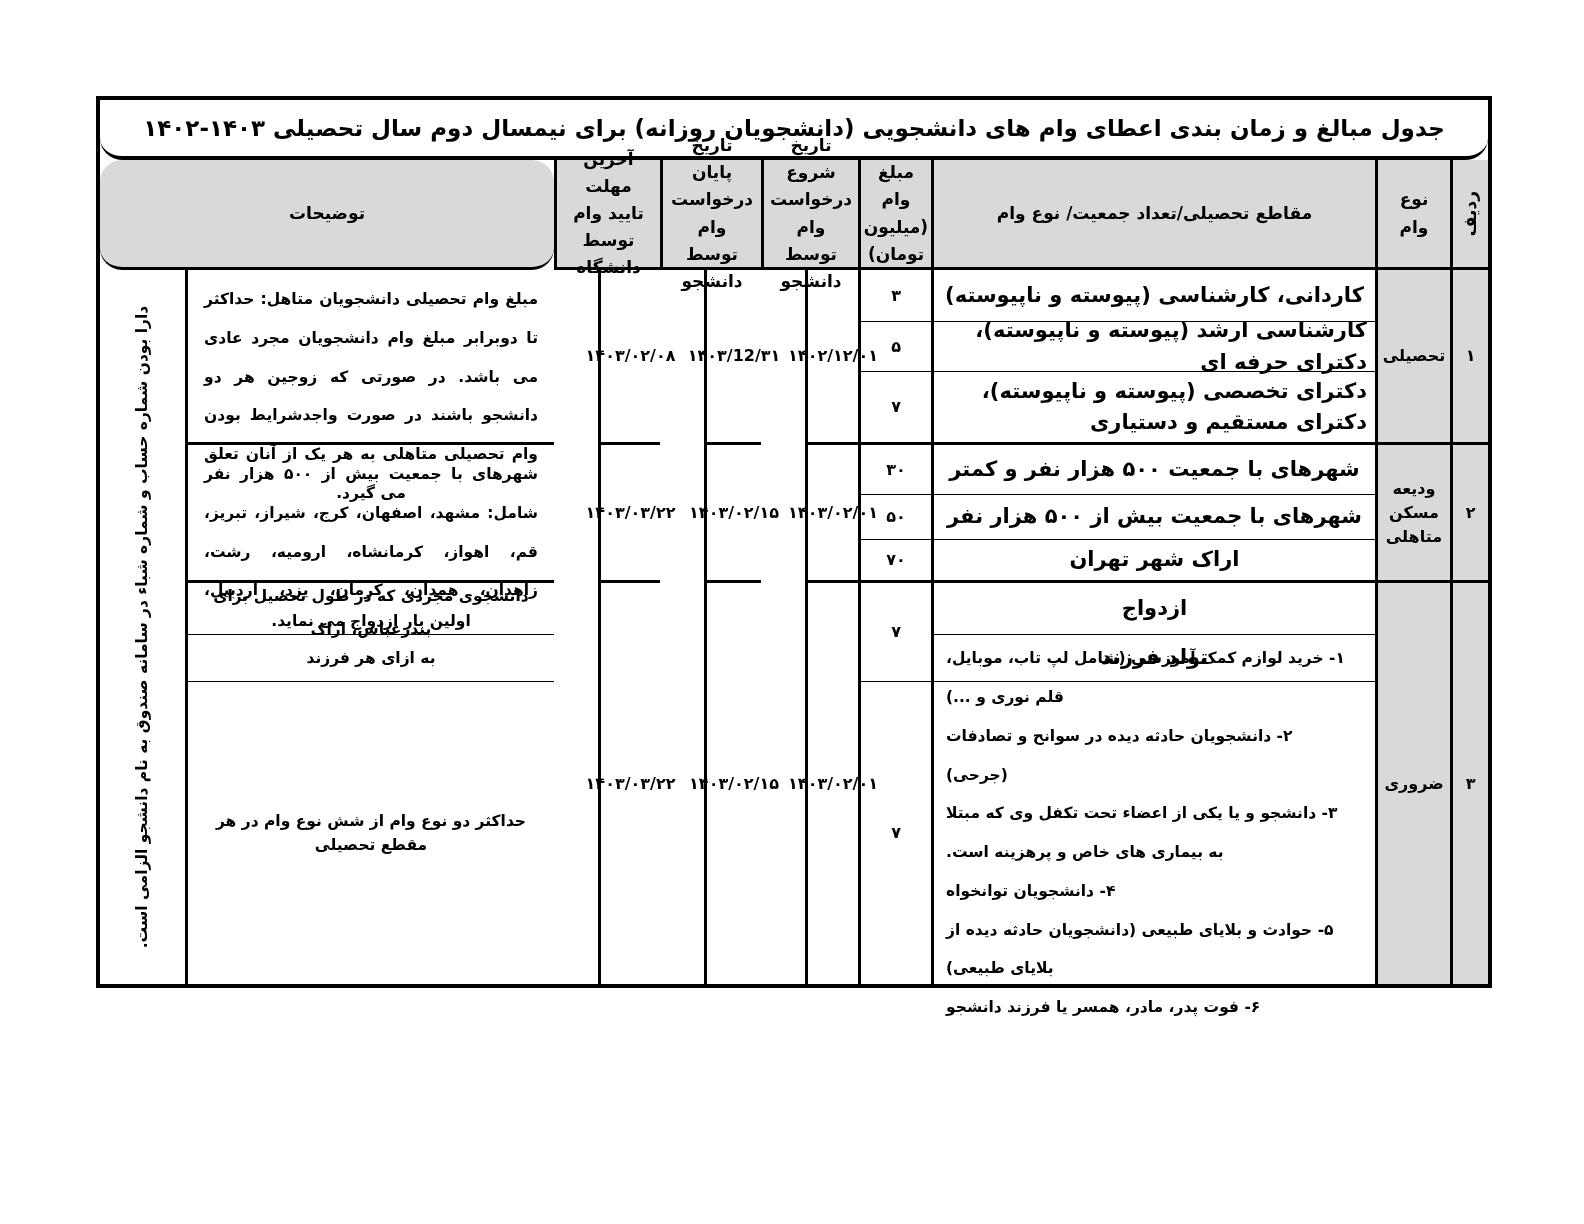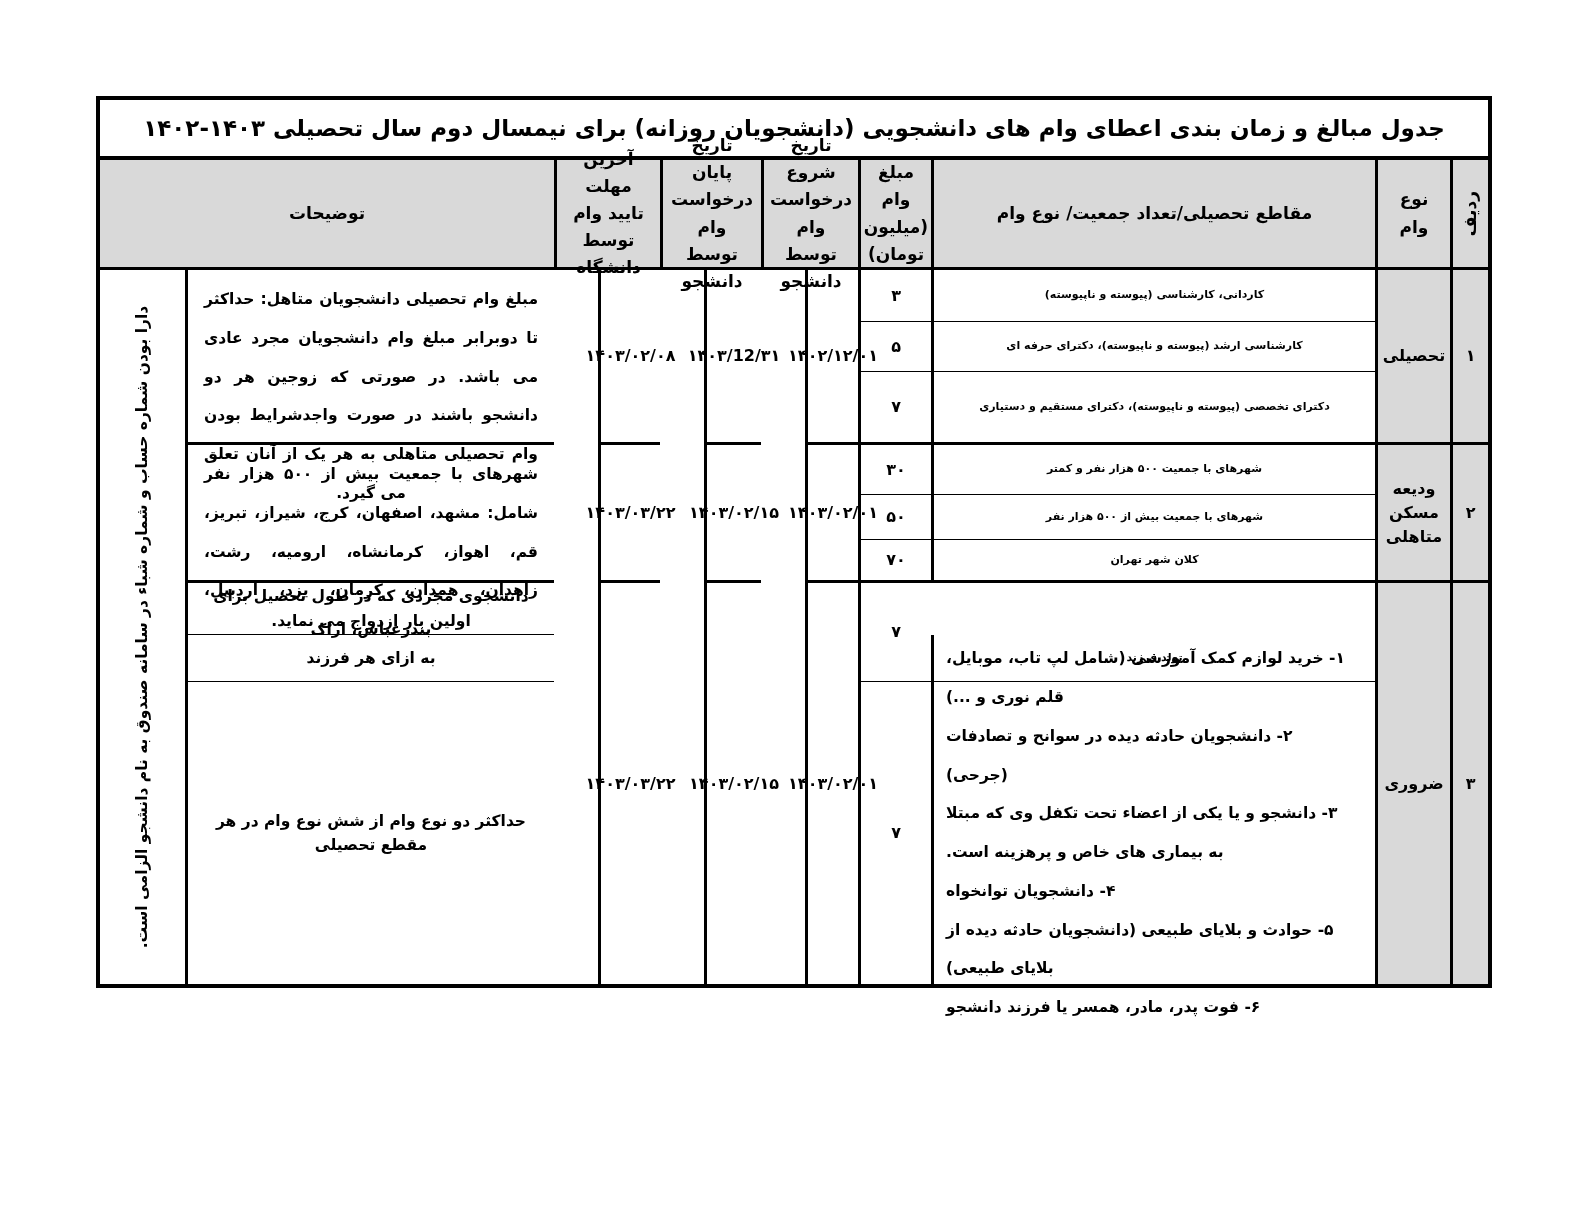--- a/index.html
+++ b/index.html
@@ -14,29 +14,29 @@
     display:grid;direction:rtl;
     grid-template-columns:38px 75px 444px 73px 97px 101px 106px 369px 85px;
     grid-template-rows:60px 110px 52px 50px 73px 50px 45px 43px 52px 47px 302px;
   }
   .cell{
     display:flex;align-items:center;justify-content:center;
     text-align:center;box-sizing:border-box;
     border-left:3px solid #000;border-bottom:3px solid #000;
     padding:2px 8px;font-size:16px;line-height:1.5;
   }
-  .no-bl{border-left:none;}
+  .no-bl{border-left:none;border-radius:22px;}
   .no-bb{border-bottom:none;}
   .bb-thin{border-bottom-width:1.5px;}
   .bb-title{border-bottom-width:4px;}
   .gray{background:#d9d9d9;}
   .pre{white-space:pre-line;}
   .title-cell{font-size:23px;letter-spacing:0;}
   .hdr{font-size:17px;line-height:1.6;}
-  .level{font-size:11px;}
+  .level{font-size:21px;text-align:right;}
   .note-just{display:block;font-size:15.5px;line-height:2.5;text-align:justify;text-align-last:center;padding:10px 16px;}
   .note-just .inner{width:100%;margin-left:32px;}
   .list-cell{justify-content:flex-start;text-align:left;font-size:15.5px;line-height:2.5;padding:6px 28px 6px 12px;}
   .small-note{font-size:15.5px;line-height:1.55;}
   .vert{transform:rotate(-90deg);white-space:nowrap;}
   .date{font-size:16px;margin-left:44px;}
   .amount{font-size:16px;}
 </style>
 </head>
 <body>
@@ -77,33 +77,34 @@
   <div class="cell date" style="grid-area:3/6/6/7">۱۴۰۳/12/۳۱</div>
   <div class="cell date" style="grid-area:3/7/6/8">۱۴۰۳/۰۲/۰۸</div>
   <div class="cell note-just" style="grid-area:3/8/6/9">
     <div class="inner">مبلغ وام تحصیلی دانشجویان متاهل: حداکثر تا دوبرابر مبلغ وام دانشجویان مجرد عادی می باشد. در صورتی که زوجین هر دو دانشجو باشند در صورت واجدشرایط بودن وام تحصیلی متاهلی به هر یک از آنان تعلق می گیرد.</div>
   </div>
 
   <div class="cell gray" style="grid-area:6/1/9/2">۲</div>
   <div class="cell gray" style="grid-area:6/2/9/3">ودیعه مسکن متاهلی</div>
   <div class="cell bb-thin level" style="grid-area:6/3/7/4">شهرهای با جمعیت ۵۰۰ هزار نفر و کمتر</div>
   <div class="cell bb-thin level" style="grid-area:7/3/8/4">شهرهای با جمعیت بیش از ۵۰۰ هزار نفر</div>
-  <div class="cell level" style="grid-area:8/3/9/4">کلان شهر تهران</div>
+  <div class="cell level" style="grid-area:8/3/9/4">اراک شهر تهران</div>
   <div class="cell bb-thin amount" style="grid-area:6/4/7/5">۳۰</div>
   <div class="cell bb-thin amount" style="grid-area:7/4/8/5">۵۰</div>
   <div class="cell amount" style="grid-area:8/4/9/5">۷۰</div>
   <div class="cell date" style="grid-area:6/5/9/6">۱۴۰۳/۰۲/۰۱</div>
   <div class="cell date" style="grid-area:6/6/9/7">۱۴۰۳/۰۲/۱۵</div>
   <div class="cell date" style="grid-area:6/7/9/8">۱۴۰۳/۰۳/۲۲</div>
   <div class="cell note-just" style="grid-area:6/8/9/9">
     <div class="inner">شهرهای با جمعیت بیش از ۵۰۰ هزار نفر شامل: مشهد، اصفهان، کرج، شیراز، تبریز، قم، اهواز، کرمانشاه، ارومیه، رشت، زاهدان، همدان، کرمان، یزد، اردبیل، بندرعباس، اراک</div>
   </div>
 
   <div class="cell gray no-bb" style="grid-area:9/1/12/2">۳</div>
   <div class="cell gray no-bb" style="grid-area:9/2/12/3">ضروری</div>
+  <div class="cell bb-thin level" style="grid-area:9/3/10/4">ازدواج</div>
   <div class="cell bb-thin level" style="grid-area:10/3/11/4">تولد فرزند</div>
   <div class="cell no-bb list-cell pre" style="grid-area:11/3/12/4">۱- خرید لوازم کمک آموزشی (شامل لپ تاب، موبایل، قلم نوری و ...)
 ۲- دانشجویان حادثه دیده در سوانح و تصادفات (جرحی)
 ۳- دانشجو و یا یکی از اعضاء تحت تکفل وی که مبتلا به بیماری های خاص و پرهزینه است.
 ۴- دانشجویان توانخواه
 ۵- حوادث و بلایای طبیعی (دانشجویان حادثه دیده از بلایای طبیعی)
 ۶- فوت پدر، مادر، همسر یا فرزند دانشجو</div>
   <div class="cell bb-thin amount" style="grid-area:9/4/11/5">۷</div>
   <div class="cell no-bb amount" style="grid-area:11/4/12/5">۷</div>
   <div class="cell no-bb date" style="grid-area:9/5/12/6">۱۴۰۳/۰۲/۰۱</div>

